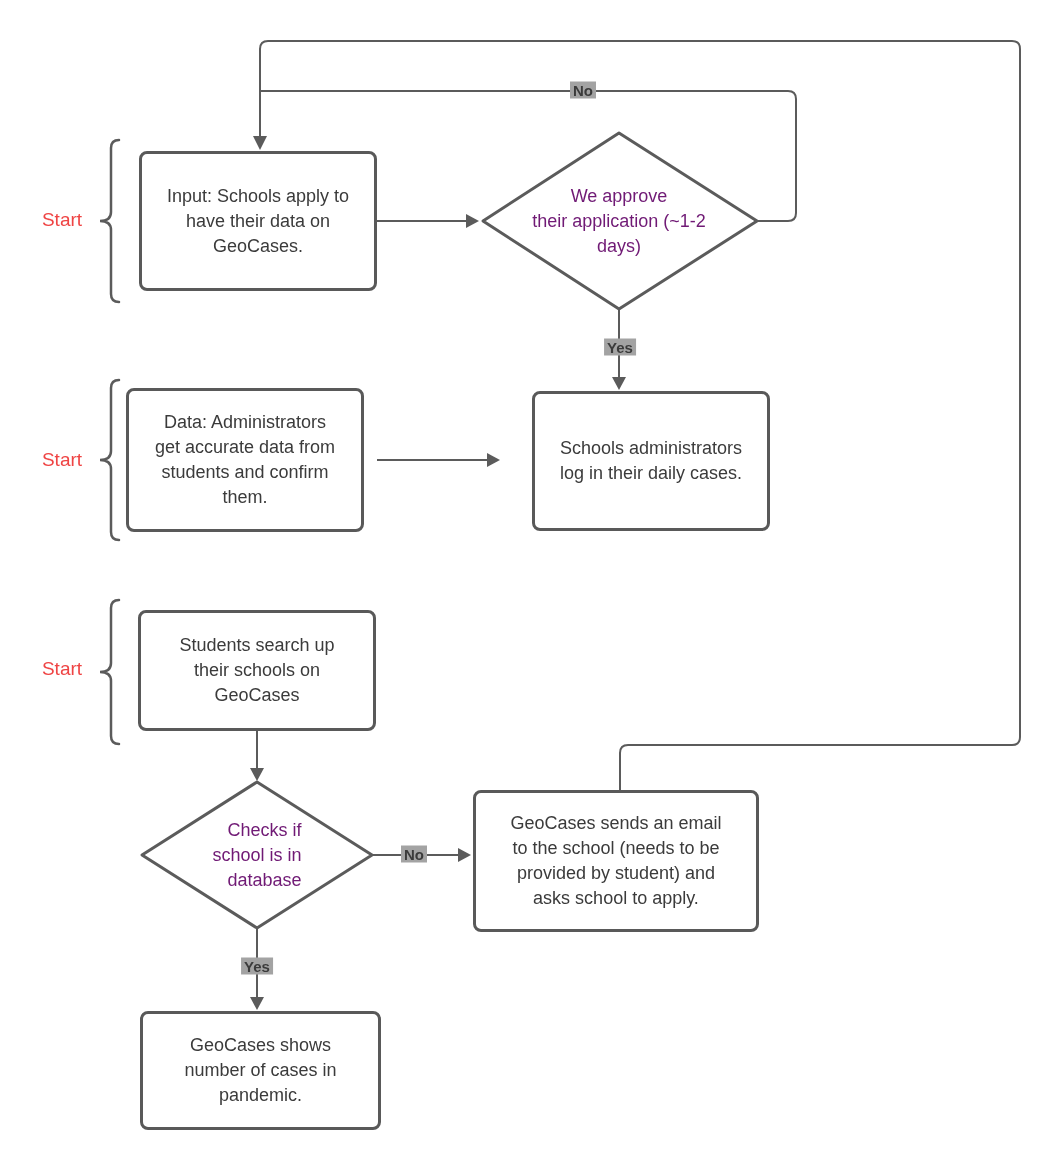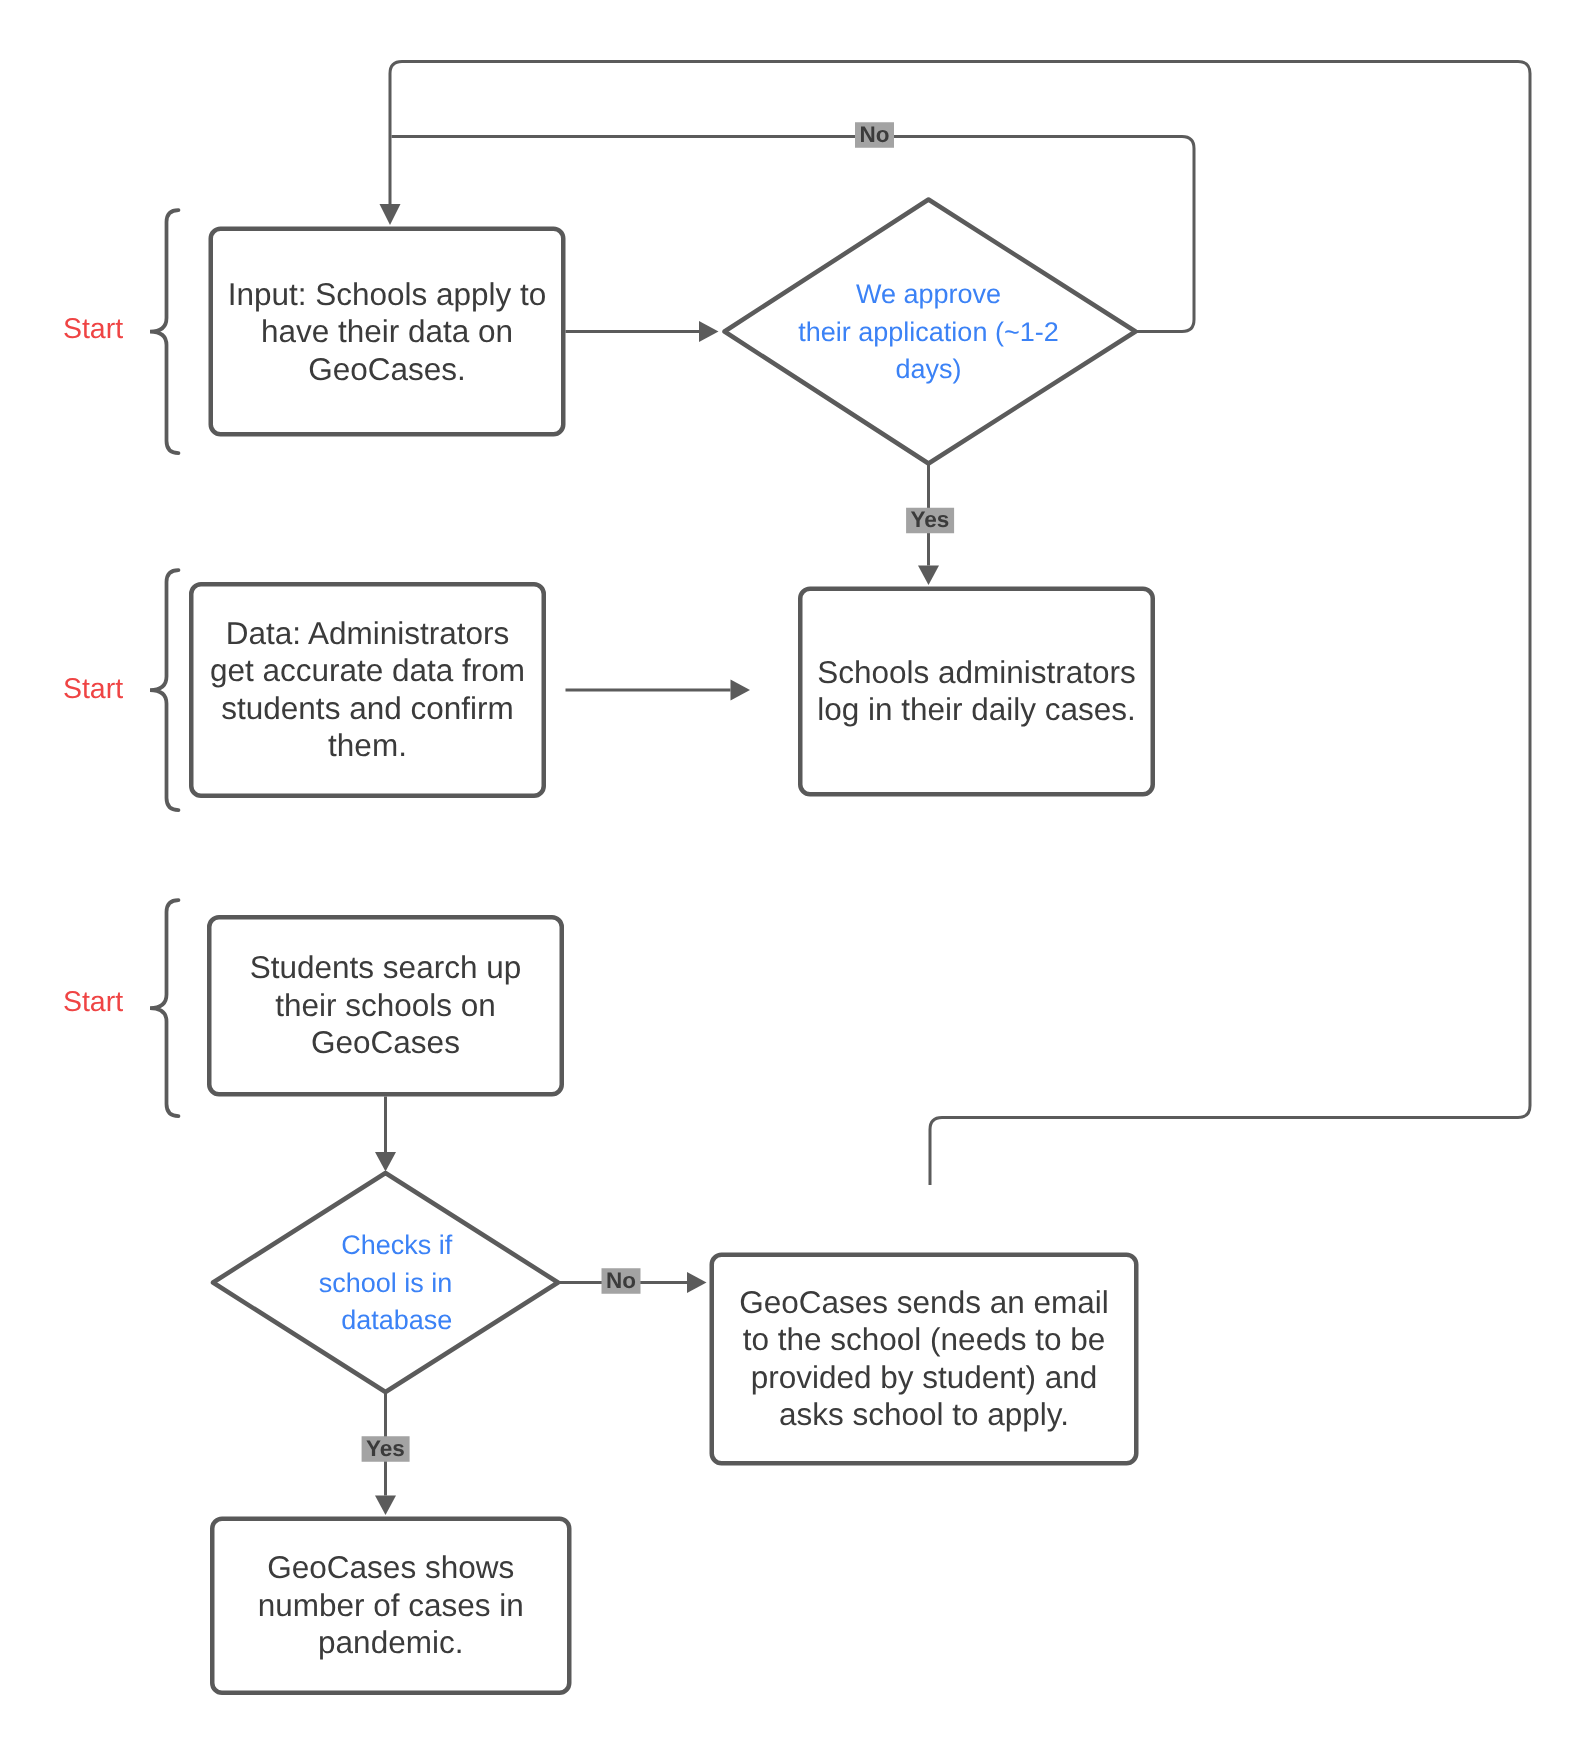--- a/index.html
+++ b/index.html
@@ -9,26 +9,26 @@
   }
   .edges{position:absolute;left:0;top:0;width:1061px;height:1171px;}
   .edge{fill:none;stroke:#5b5b5b;stroke-width:2;}
   .arrowhead{fill:#5b5b5b;stroke:none;}
   .diamond{fill:#ffffff;stroke:#5b5b5b;stroke-width:3;stroke-linejoin:round;}
   .brace{fill:none;stroke:#5b5b5b;stroke-width:2.5;stroke-linecap:round;}
   .node{
     position:absolute;box-sizing:border-box;background:#ffffff;
     border:3px solid #595959;border-radius:8px;
     display:flex;align-items:center;justify-content:center;
-    text-align:center;color:#3b3b3b;font-size:21px;line-height:25px;
+    text-align:center;color:#3b3b3b;font-size:18px;line-height:25px;
     white-space:pre-line;padding:4px 6px;
   }
   .dtext{
     position:absolute;display:flex;align-items:center;justify-content:center;
-    text-align:center;color:#3b82f6;font-size:18px;line-height:25px;
+    text-align:center;color:#701a75;font-size:18px;line-height:25px;
     white-space:pre-line;pointer-events:none;
   }
   .start-label{
     position:absolute;transform:translate(-50%,-50%);
     color:#ef4444;font-size:19px;line-height:22px;
   }
   .edge-label{
     position:absolute;transform:translate(-50%,-50%);
     background:#a3a3a3;color:#3b3b3b;font-size:15px;font-weight:bold;
     line-height:17px;padding:0 3px;
@@ -81,21 +81,21 @@
 
   <div class="node" style="left:126px;top:388px;width:238px;height:144px;">Data: Administrators
 get accurate data from
 students and confirm
 them.</div>
 
   <div class="node" style="left:138px;top:610px;width:238px;height:121px;">Students search up
 their schools on
 GeoCases</div>
 
-  <div class="node" style="left:473px;top:790px;width:286px;height:142px;margin-top:45px;">GeoCases sends an email
+  <div class="node" style="left:473px;top:790px;width:286px;height:142px;">GeoCases sends an email
 to the school (needs to be
 provided by student) and
 asks school to apply.</div>
 
   <div class="node" style="left:140px;top:1011px;width:241px;height:119px;">GeoCases shows
 number of cases in
 pandemic.</div>
 
   <div class="dtext" style="left:489px;top:171px;width:260px;height:100px;">We approve
 their application (~1-2

